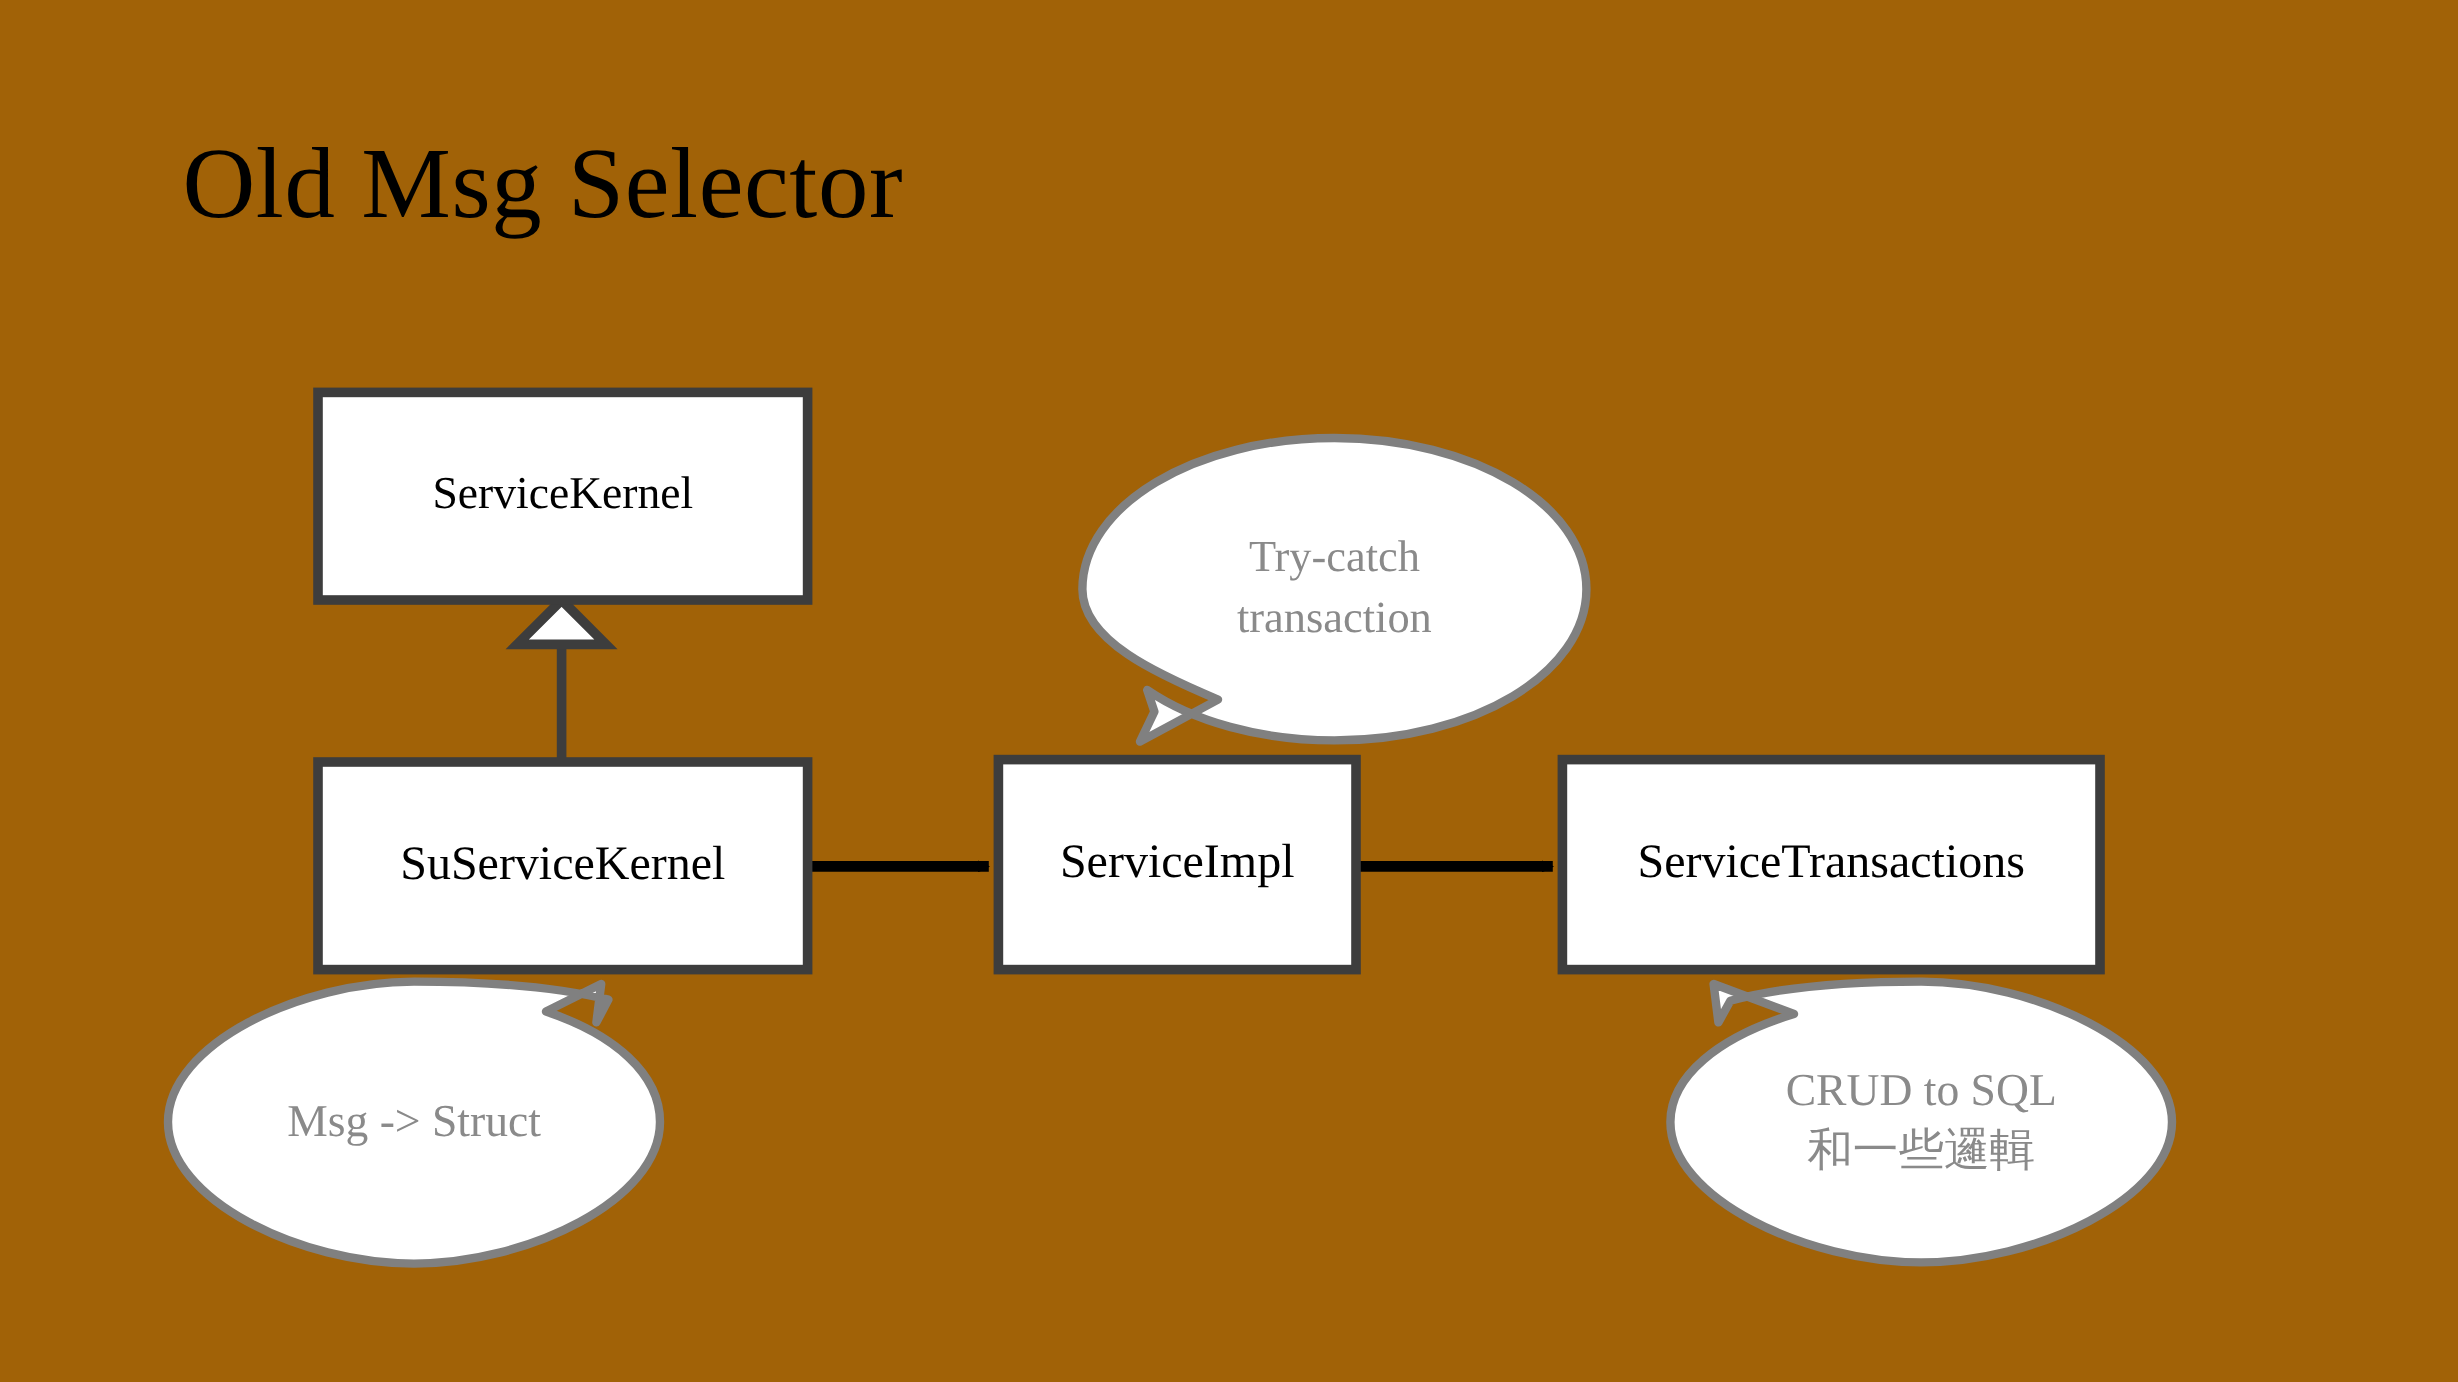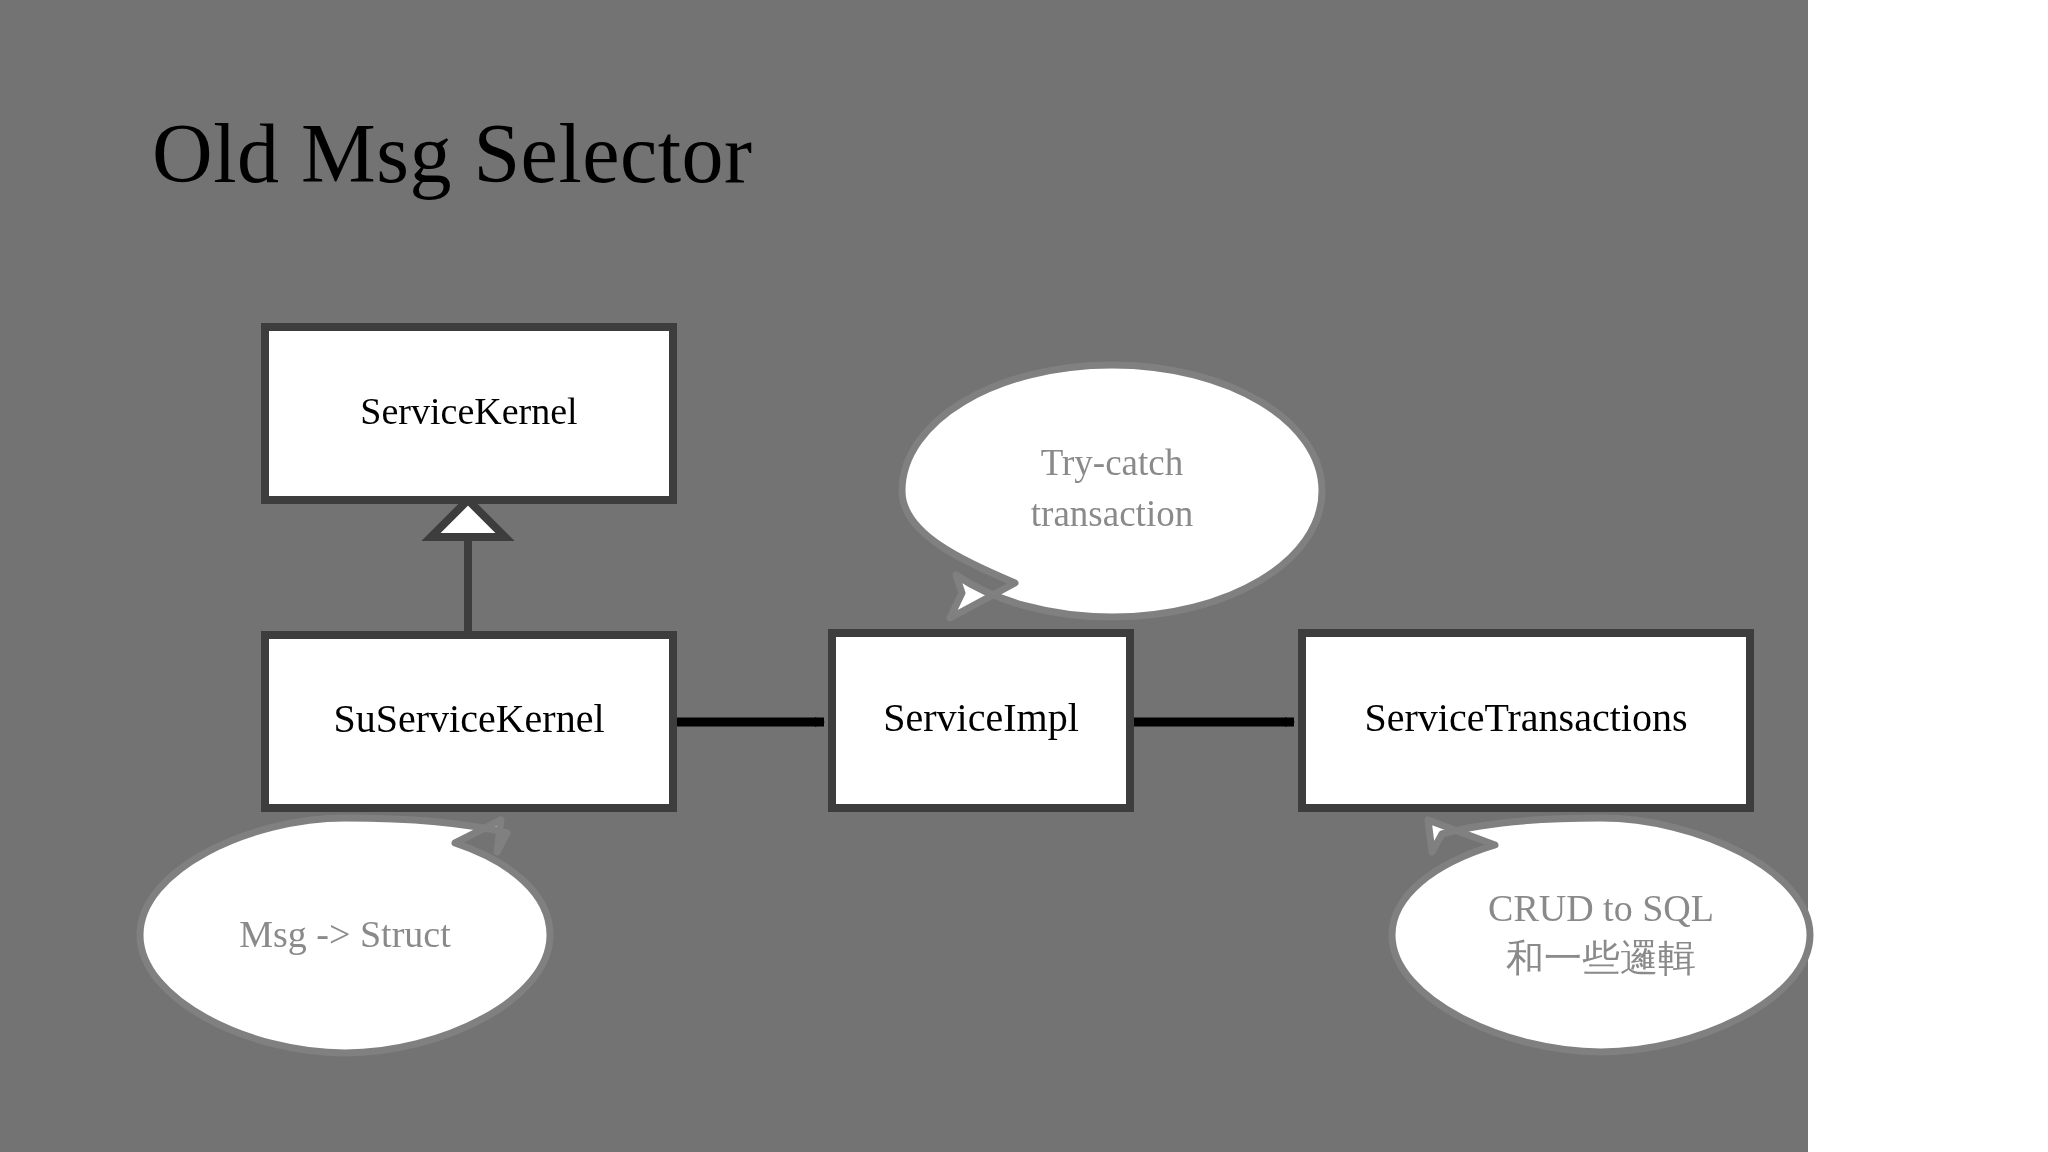--- a/index.html
+++ b/index.html
@@ -10,23 +10,23 @@
   body {
     width: 2048px;
     height: 1152px;
     position: relative;
     overflow: hidden;
     font-family: "Liberation Serif", "DejaVu Serif", serif;
   }
   #slide {
     position: absolute;
     top: 0; left: 0;
-    width: 1808px;
+    width: 2048px;
     height: 1152px;
-    background: #737373;
+    background: #a16207;
   }
   #slide-title {
     position: absolute;
     left: 152px;
     top: 112px;
     font-size: 84px;
     line-height: 1;
     color: #000000;
     font-family: "Liberation Serif", "DejaVu Serif", serif;
     letter-spacing: 0.5px;

